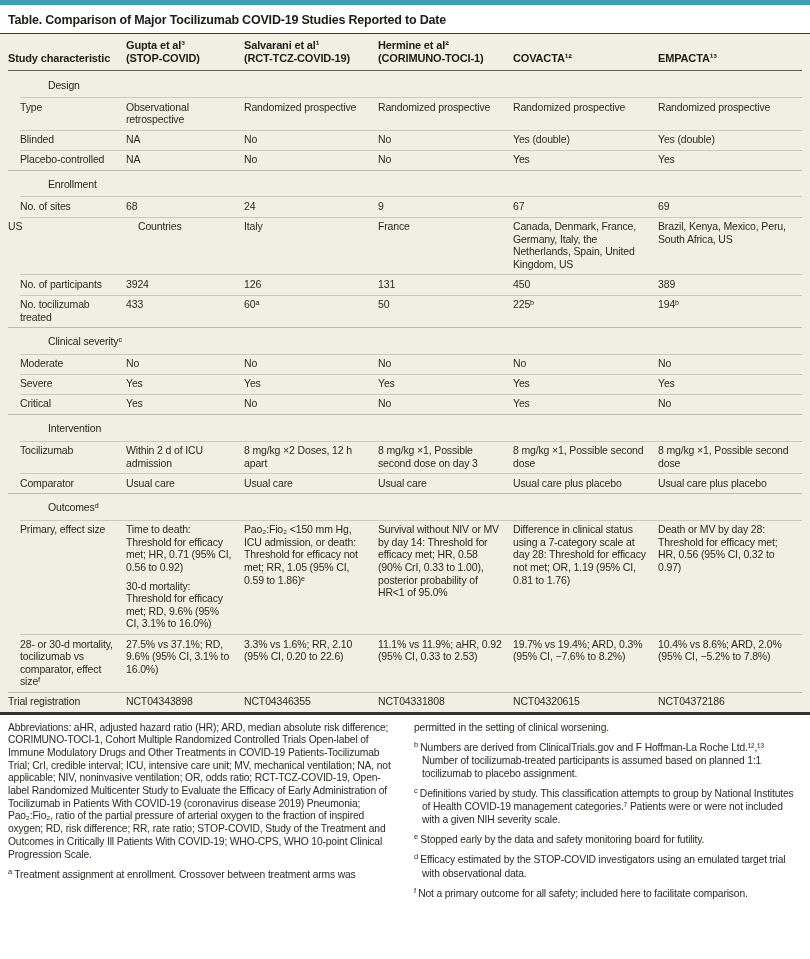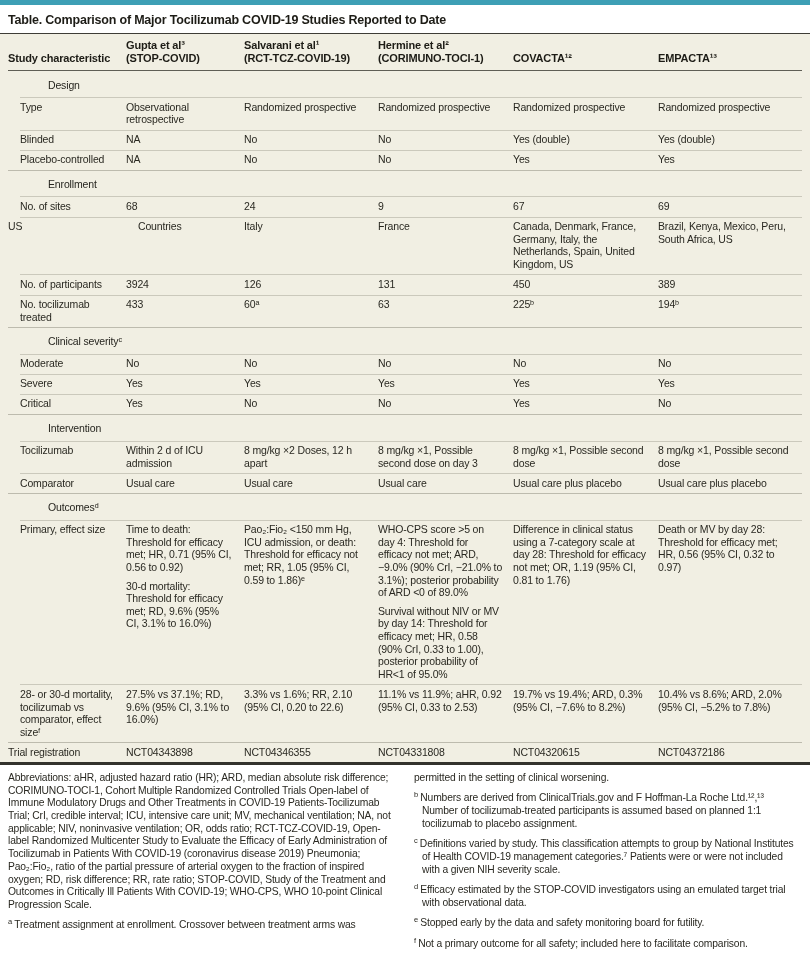--- a/index.html
+++ b/index.html
@@ -202,21 +202,21 @@
       </div>
       <div class="grid-row body-row">
         <div class="cell label-cell">No. tocilizumab treated</div>
         <div class="cell">
           <p>433</p>
         </div>
         <div class="cell">
           <p>60ᵃ</p>
         </div>
         <div class="cell">
-          <p>63</p>
+          <p>50</p>
         </div>
         <div class="cell">
           <p>225ᵇ</p>
         </div>
         <div class="cell">
           <p>194ᵇ</p>
         </div>
       </div>
       <div class="section-row"><span class="section-label" style="font-weight: normal;">Clinical severityᶜ</span></div>
       <div class="grid-row body-row">
@@ -314,21 +314,20 @@
       <div class="grid-row body-row">
         <div class="cell label-cell">Primary, effect size</div>
         <div class="cell">
           <p>Time to death: Threshold for efficacy met; HR, 0.71 (95% CI, 0.56 to 0.92)</p>
           <p>30-d mortality: Threshold for efficacy met; RD, 9.6% (95% CI, 3.1% to 16.0%)</p>
         </div>
         <div class="cell">
           <p>Pao₂:Fio₂ &lt;150 mm Hg, ICU admission, or death: Threshold for efficacy not met; RR, 1.05 (95% CI, 0.59 to 1.86)ᵉ</p>
         </div>
         <div class="cell">
-          <p>WHO-CPS score &gt;5 on day 4: Threshold for efficacy not met; ARD, −9.0% (90% CrI, −21.0% to 3.1%); posterior probability of ARD &lt;0 of 89.0%</p>
           <p>Survival without NIV or MV by day 14: Threshold for efficacy met; HR, 0.58 (90% CrI, 0.33 to 1.00), posterior probability of HR&lt;1 of 95.0%</p>
         </div>
         <div class="cell">
           <p>Difference in clinical status using a 7-category scale at day 28: Threshold for efficacy not met; OR, 1.19 (95% CI, 0.81 to 1.76)</p>
         </div>
         <div class="cell">
           <p>Death or MV by day 28: Threshold for efficacy met; HR, 0.56 (95% CI, 0.32 to 0.97)</p>
         </div>
       </div>
       <div class="grid-row body-row">
@@ -374,17 +373,17 @@
 
 <div class="footnotes">
   <div class="fn-col" id="fn-left">
       <div class="fn-item"><span>Abbreviations: aHR, adjusted hazard ratio (HR); ARD, median absolute risk difference; CORIMUNO-TOCI-1, Cohort Multiple Randomized Controlled Trials Open-label of Immune Modulatory Drugs and Other Treatments in COVID-19 Patients-Tocilizumab Trial; CrI, credible interval; ICU, intensive care unit; MV, mechanical ventilation; NA, not applicable; NIV, noninvasive ventilation; OR, odds ratio; RCT-TCZ-COVID-19, Open-label Randomized Multicenter Study to Evaluate the Efficacy of Early Administration of Tocilizumab in Patients With COVID-19 (coronavirus disease 2019) Pneumonia; Pao₂:Fio₂, ratio of the partial pressure of arterial oxygen to the fraction of inspired oxygen; RD, risk difference; RR, rate ratio; STOP-COVID, Study of the Treatment and Outcomes in Critically Ill Patients With COVID-19; WHO-CPS, WHO 10-point Clinical Progression Scale.</span></div>
       <div class="fn-item marked"><sup>a </sup><span>Treatment assignment at enrollment. Crossover between treatment arms was</span></div>
     </div>
   <div class="fn-col" id="fn-right">
       <div class="fn-item"><span>permitted in the setting of clinical worsening.</span></div>
       <div class="fn-item marked"><sup>b </sup><span>Numbers are derived from ClinicalTrials.gov and F Hoffman-La Roche Ltd.¹²,¹³ Number of tocilizumab-treated participants is assumed based on planned 1:1 tocilizumab to placebo assignment.</span></div>
       <div class="fn-item marked"><sup>c </sup><span>Definitions varied by study. This classification attempts to group by National Institutes of Health COVID-19 management categories.⁷ Patients were or were not included with a given NIH severity scale.</span></div>
+      <div class="fn-item marked"><sup>e </sup><span>Stopped early by the data and safety monitoring board for futility.</span></div>
       <div class="fn-item marked"><sup>d </sup><span>Efficacy estimated by the STOP-COVID investigators using an emulated target trial with observational data.</span></div>
-      <div class="fn-item marked"><sup>e </sup><span>Stopped early by the data and safety monitoring board for futility.</span></div>
       <div class="fn-item marked"><sup>f </sup><span>Not a primary outcome for all safety; included here to facilitate comparison.</span></div>
     </div>
 </div>
 
 </body></html>

